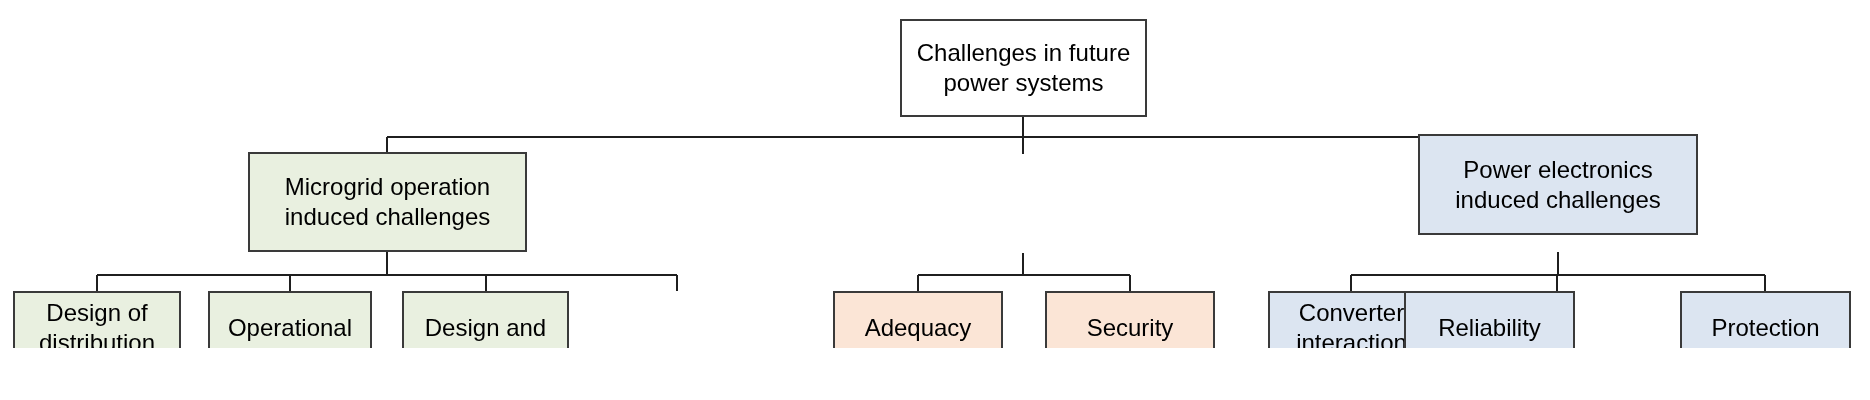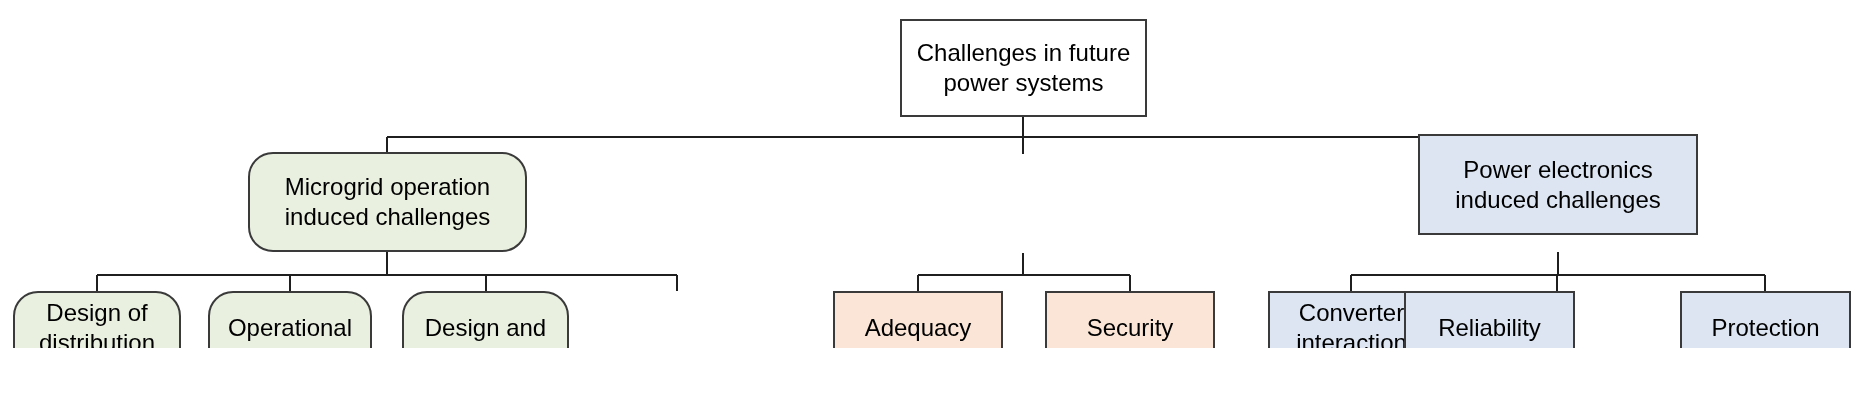--- a/index.html
+++ b/index.html
@@ -35,21 +35,21 @@
     display: flex;
     align-items: center;
     justify-content: center;
     text-align: center;
     white-space: pre;
     font-size: 24px;
     line-height: 30px;
     background: #ffffff;
   }
   .node.root  { background: var(--root-fill, #ffffff); }
-  .node.green { background: var(--microgrid-fill, #e9f0e0); border-radius: 25px; }
+  .node.green { background: var(--microgrid-fill, #e9f0e0); }
   .node.peach { background: var(--renewable-fill, #fbe5d6); }
   .node.blue  { background: var(--power-fill, #dce5f1); }
 </style>
 </head>
 <body>
 
 <div class="canvas">
 
   <svg class="connectors" viewBox="0 0 1870 400" xmlns="http://www.w3.org/2000/svg">
     <path d="

